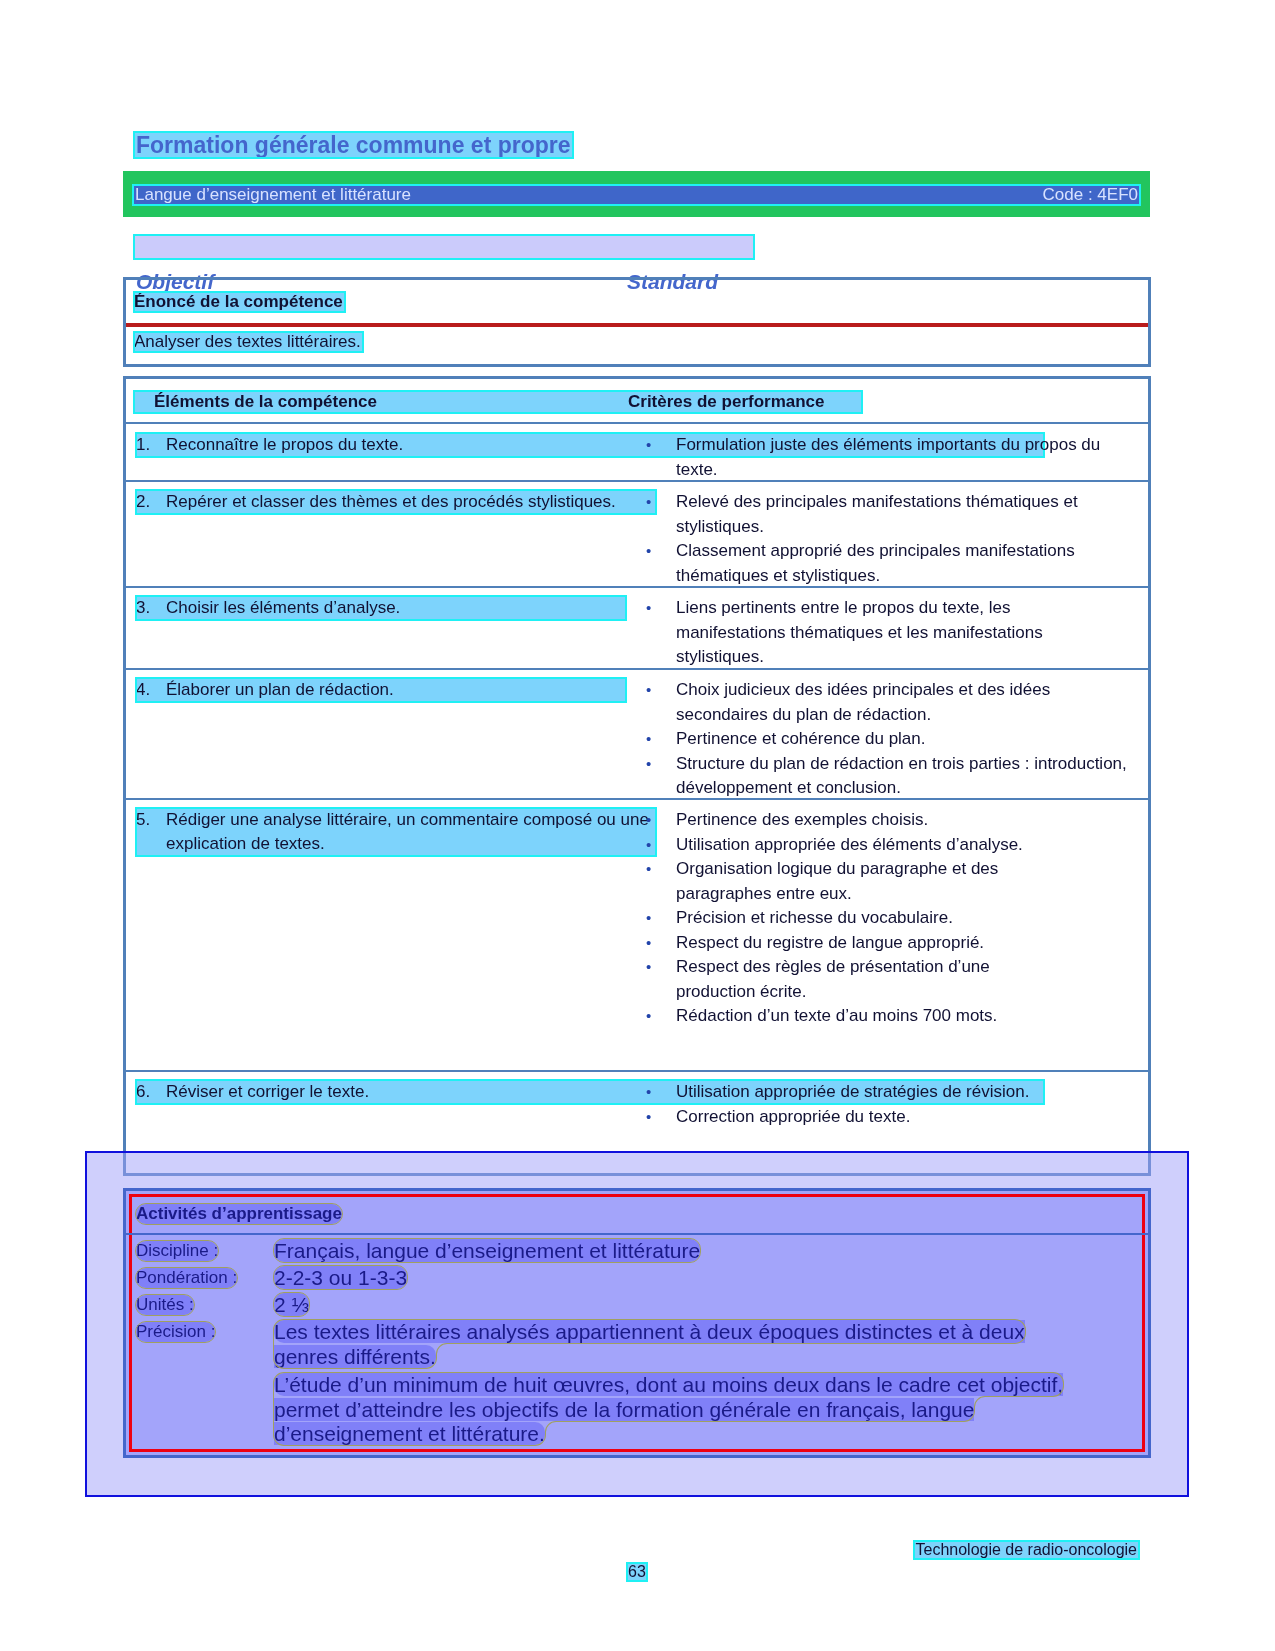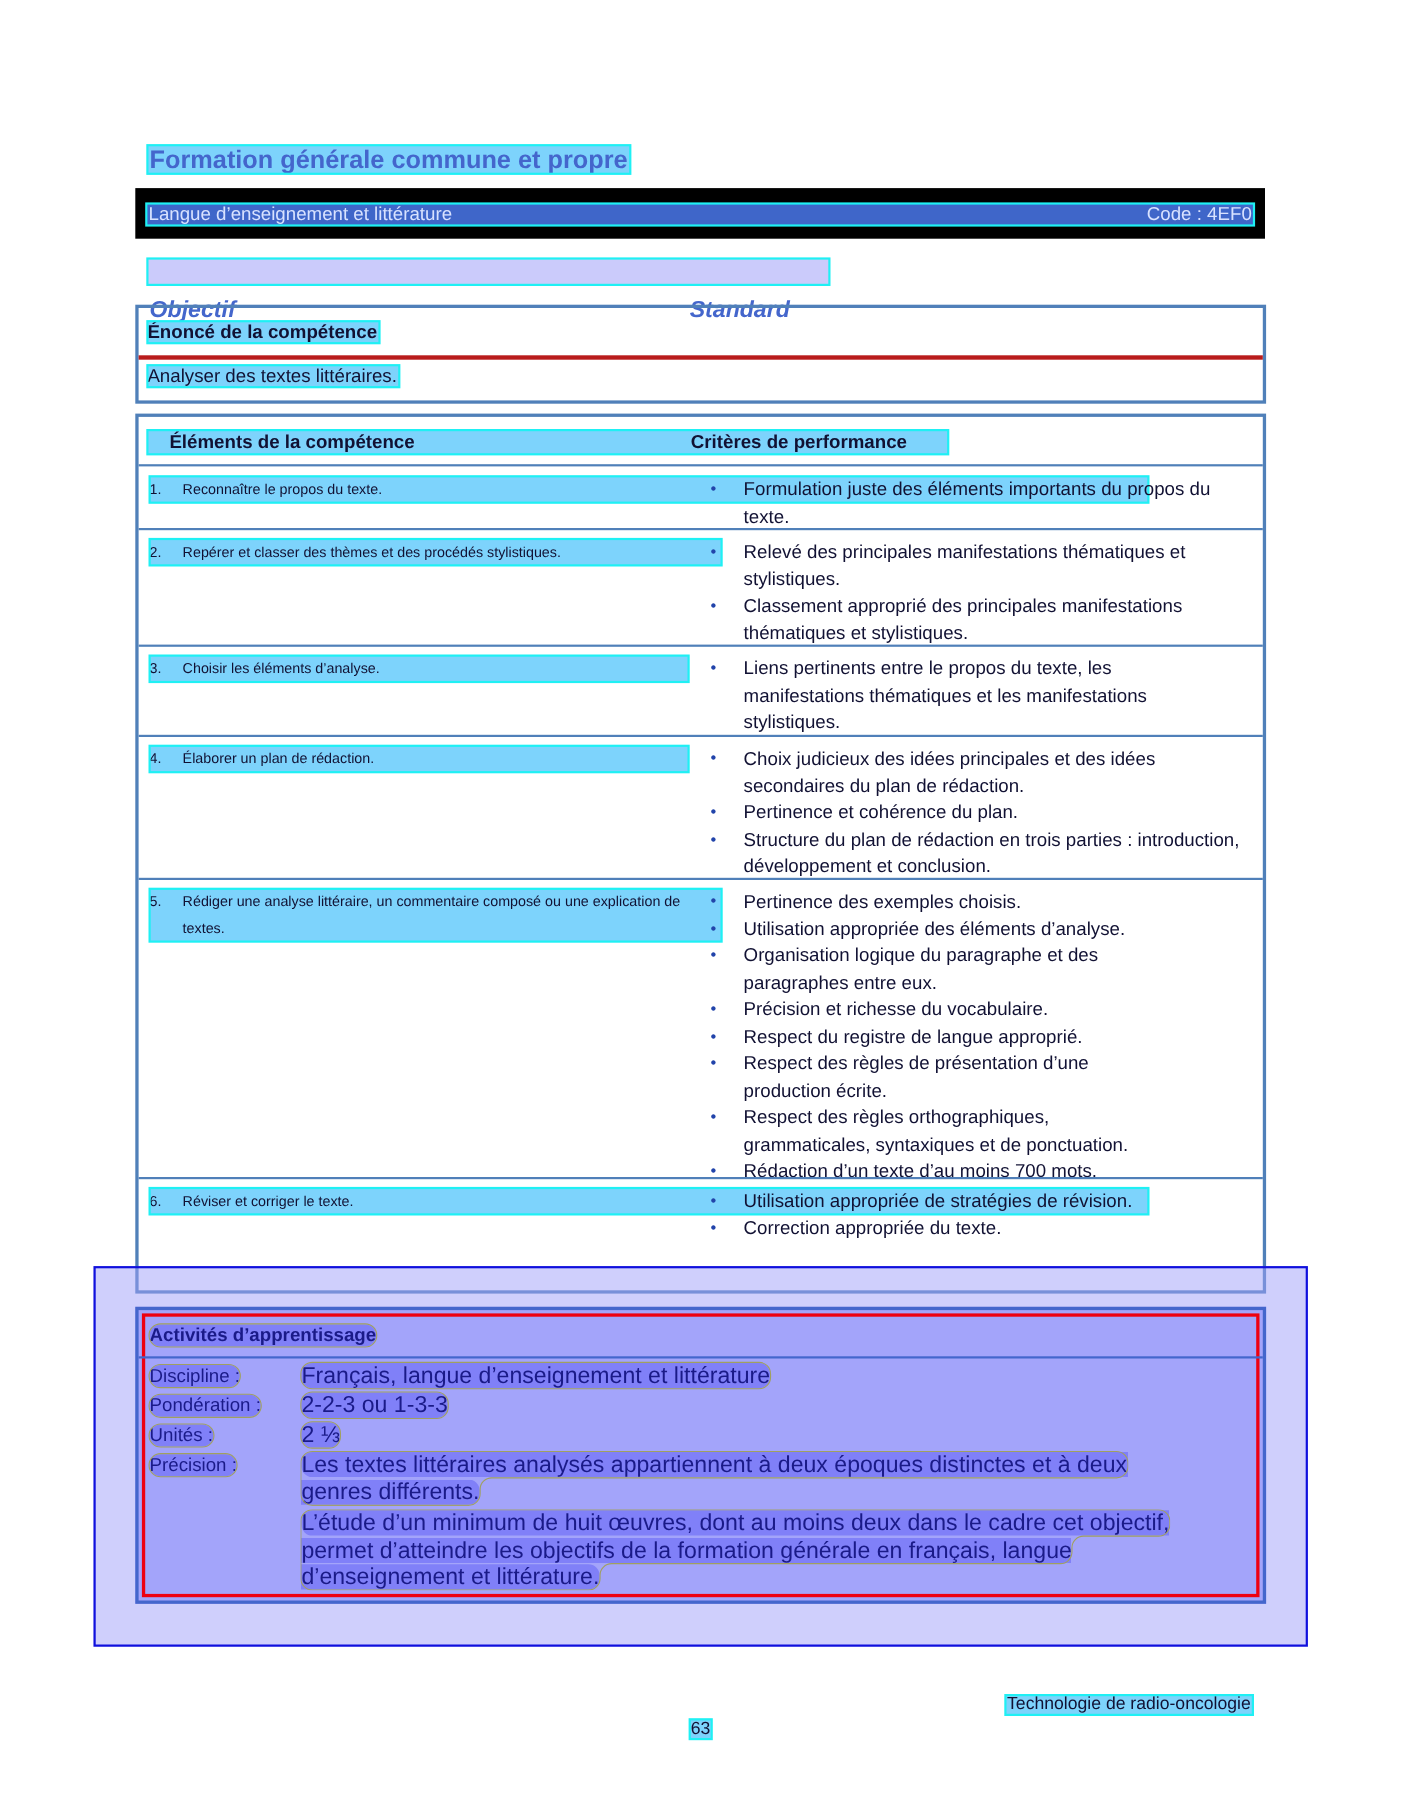--- a/index.html
+++ b/index.html
@@ -3,37 +3,37 @@
 <meta charset="utf-8">
 <style>
   html, body { margin:0; padding:0; }
   body { width:1275px; height:1651px; background:#ffffff; position:relative; overflow:hidden;
          font-family:"Liberation Sans", sans-serif; color:#111133; }
   .hl { background:#7dd3fc; outline:2px solid #1ff0f4; outline-offset:-1px; }
   .abs { position:absolute; }
 
   .main-title { left:134px; top:132px; font-size:23px; font-weight:bold; color:#4466cc; line-height:26px; padding:0 2px; }
 
-  .band { left:123px; top:171px; width:1027px; height:46px; background:#000000; }
+  .band { left:123px; top:171px; width:1027px; height:46px; background:#22c55e; }
   .band-inner { position:absolute; left:10px; top:14px; width:1007px; height:20px; background:#3f66c9;
                 outline:2px solid #1ff0f4; outline-offset:-1px; color:#d8e2ff; font-size:17px; line-height:20px; }
   .band-inner .l { position:absolute; left:2px; top:0; }
   .band-inner .r { position:absolute; right:2px; top:0; }
 
   .obj-row { left:134px; top:235px; width:620px; height:24px; background:#cbcbfb; outline:2px solid #1ff0f4; outline-offset:-1px; }
   .obj-row span { position:absolute; top:0; font-size:21px; font-weight:bold; font-style:italic; color:#4466cc; line-height:24px;margin-top:35px; }
 
   .box1 { left:123px; top:277px; width:1022px; height:84px; border:3px solid #5080b9; }
   .box1 .row1 { position:absolute; left:0; top:0; width:100%; height:43px; border-bottom:4px solid #b91c1c; }
   .lbl-bold { font-weight:bold; font-size:17px; line-height:20px; }
   .txt { font-size:17px; line-height:20px; }
 
   .tbl { left:123px; top:376px; width:1022px; height:794px; border:3px solid #5080b9; }
   .trow { position:absolute; left:0; width:100%; border-top:2px solid #5080b9; }
-  .cell-left { position:absolute; left:10px; font-size:13px; line-height:24px; }
+  .cell-left { position:absolute; left:10px; font-size:17px; line-height:24px; }
   .cell-right { position:absolute; left:520px; width:490px; font-size:17px; line-height:24.5px; }
   .bul { position:relative; padding-left:30px; }
   .bul::before { content:"•"; position:absolute; left:0; top:0; color:#2244aa; font-size:15px; }
   .num { display:inline-block; width:30px; }
 
   .overlay-outer { left:85px; top:1151px; width:1100px; height:342px; border:2px solid #1010dd; background:rgba(160,160,250,0.5); }
   .act-box { left:123px; top:1188px; width:1022px; height:264px; border:3px solid #4466cc; background:#a3a4fa; }
   .act-red { position:absolute; left:3px; top:3px; right:3px; bottom:3px; border:3px solid #ee0011; }
   .act-head-line { position:absolute; left:0; right:0; top:42px; border-top:2px solid #4466cc; }
   .w { background:#8080f8; outline:1px solid #a0a060;border-radius:10px; }
@@ -117,21 +117,20 @@
     <div class="cell-left hl" style="top:8px;width:490px;padding-left:30px;text-indent:-30px">
       <span class="num" style="text-indent:0">5.</span><span>Rédiger une analyse littéraire, un commentaire composé ou une explication de textes.</span>
     </div>
     <div class="cell-right" style="top:8px;width:420px">
       <div class="bul">Pertinence des exemples choisis.</div>
       <div class="bul">Utilisation appropriée des éléments d’analyse.</div>
       <div class="bul">Organisation logique du paragraphe et des paragraphes entre eux.</div>
       <div class="bul">Précision et richesse du vocabulaire.</div>
       <div class="bul">Respect du registre de langue approprié.</div>
       <div class="bul">Respect des règles de présentation d’une production écrite.</div>
-      <div class="bul">Respect des règles orthographiques, grammaticales, syntaxiques et de ponctuation.</div>
       <div class="bul">Rédaction d’un texte d’au moins 700 mots.</div>
     </div>
   </div>
 
   <div class="trow" style="top:691px;height:100px">
     <div class="cell-left hl" style="top:8px;width:908px">
       <span class="num">6.</span><span>Réviser et corriger le texte.</span>
     </div>
     <div class="cell-right" style="top:8px">
       <div class="bul">Utilisation appropriée de stratégies de révision.</div>

